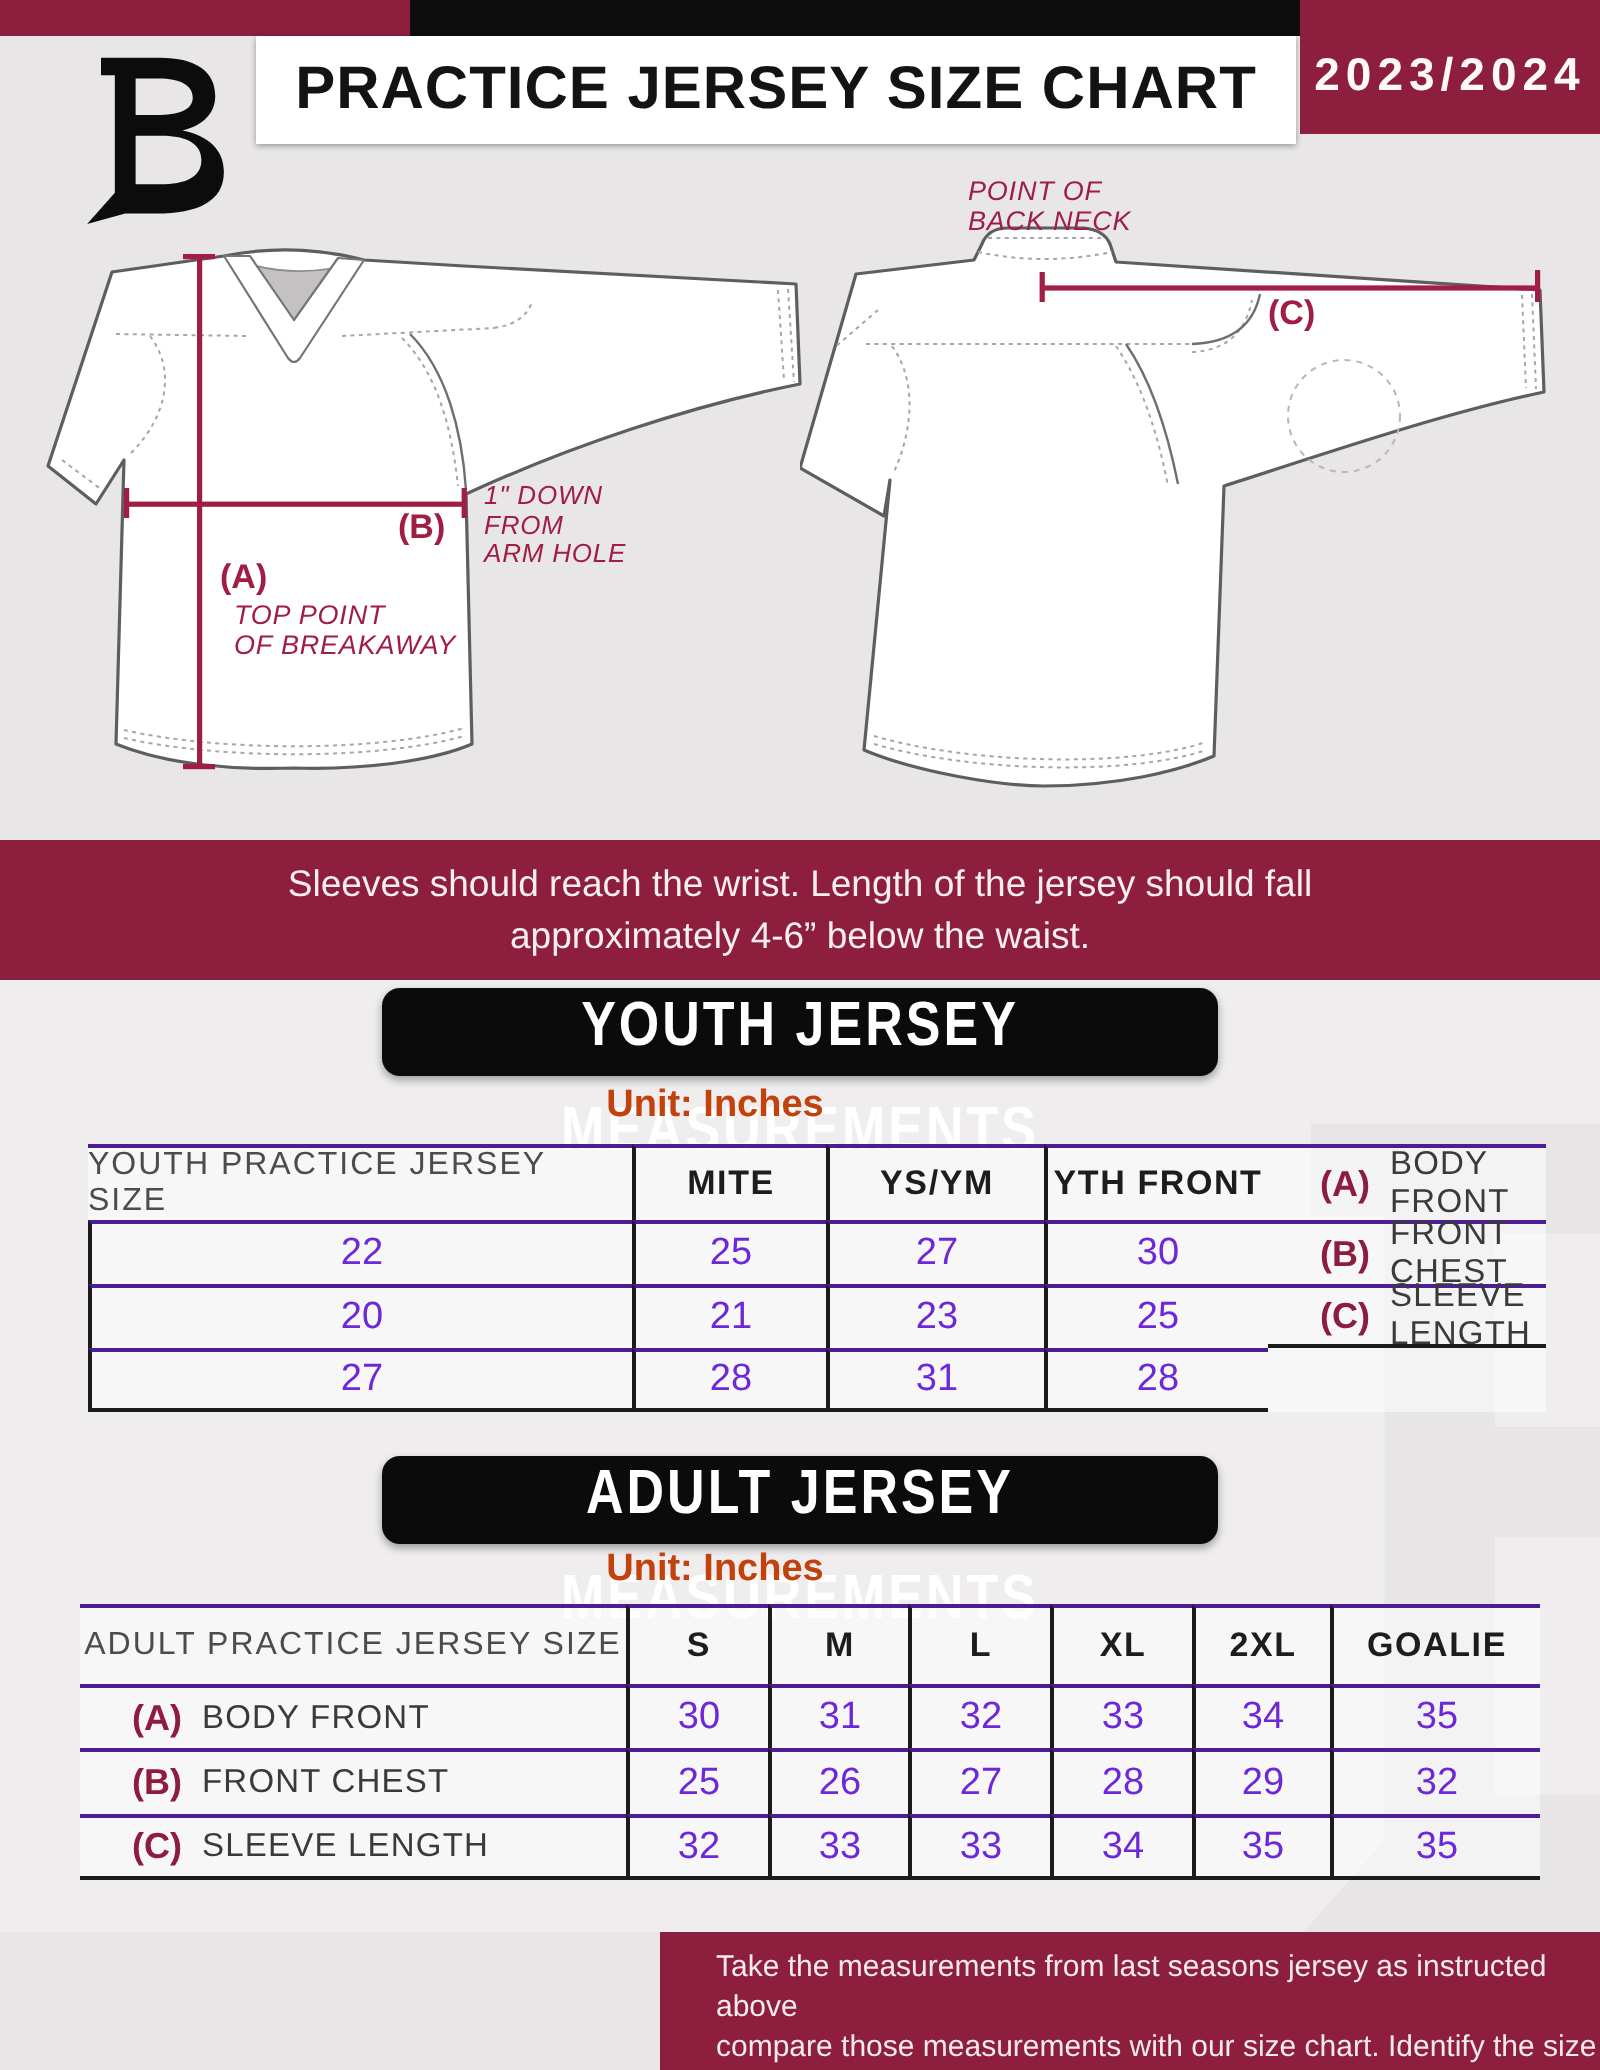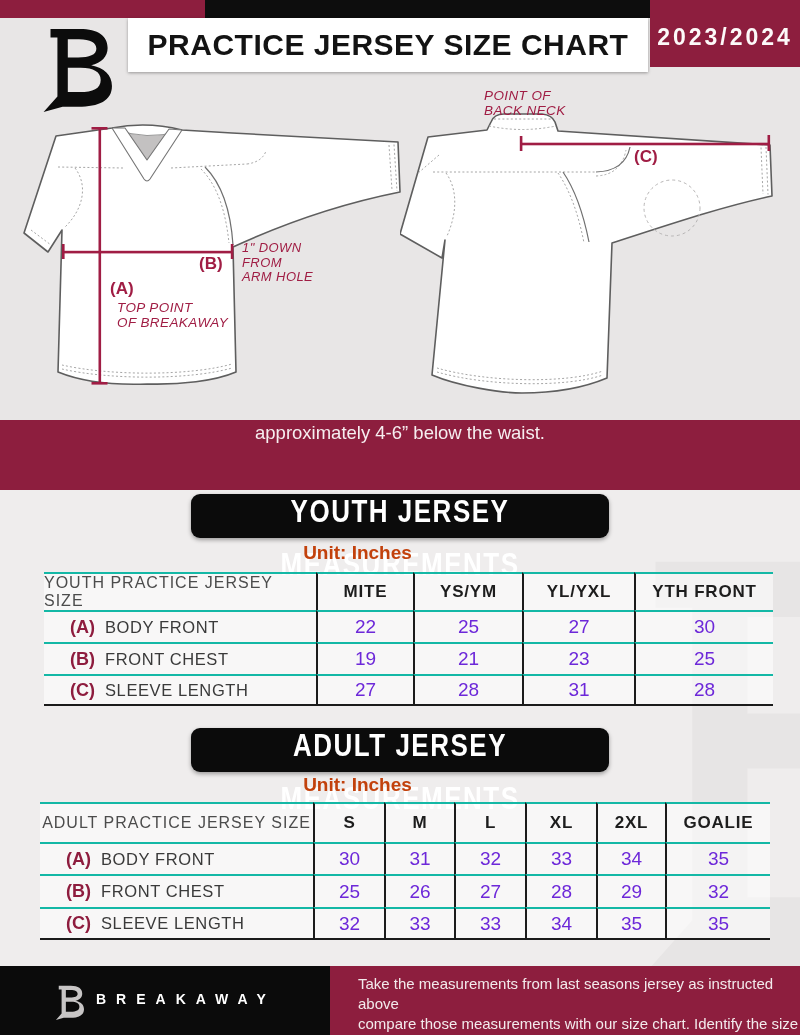--- a/index.html
+++ b/index.html
@@ -38,21 +38,21 @@
         box-shadow:0 2px 4px rgba(0,0,0,.35);z-index:3;text-align:center;}
   .pill span{display:inline-block;color:#ffffff;font-size:26px;font-weight:700;letter-spacing:1.5px;
         line-height:44px;transform:scaleY(1.2);}
   .unit{width:715px;left:0;text-align:center;font-weight:600;
         font-size:19px;color:#c2410c;z-index:3;}
 
   
   .tbl-bg{background:rgba(255,255,255,.55);z-index:1;}
   .size-table{display:grid;z-index:3;}
   .size-table .cell{display:flex;align-items:center;justify-content:center;
-        border-top:2px solid #14b8a6;background:transparent;}
+        border-top:2px solid #4c1d95;background:transparent;}
   .size-table .cell.c0{justify-content:flex-start;}
   .size-table .cell.vline{border-left:2px solid #1b1b1b;}
   .size-table .cell.last{border-bottom:2px solid #1b1b1b;}
   .size-table .th{font-size:17px;font-weight:700;color:#1d1d1d;letter-spacing:.8px;justify-content:center;}
   .size-table .sizehdr{font-size:16px;font-weight:400;color:#4c4c4c;letter-spacing:1px;justify-content:center;}
   .size-table .tag{color:#8e1c3e;font-weight:700;font-size:18px;margin-left:26px;}
   .size-table .rlabel{color:#3a3a3a;font-weight:500;font-size:16.5px;letter-spacing:.6px;margin-left:10px;}
   .size-table .val{font-size:19px;color:#6d28d9;font-weight:400;}
   #youth-table{left:44px;top:572px;width:729px;grid-template-columns:272px 97px 109px 112px 139px;
         grid-template-rows:38px 32px 32px 32px;}
@@ -159,57 +159,57 @@
     <div>FROM</div>
     <div>ARM HOLE</div>
   </div>
   <div class="abs ann-note" style="left:484px;top:88px;">
     <div>POINT OF</div>
     <div>BACK NECK</div>
   </div>
   <div class="abs ann-tag" style="left:634px;top:147px;">(C)</div>
 
   <div class="abs banner">
+    <div class="l1">Sleeves should reach the wrist. Length of the jersey should fall</div>
     <div>approximately 4-6” below the waist.</div>
   </div>
 
   <div class="abs content-band"></div>
   <svg class="abs watermark" style="left:540px;top:525px;" width="470" height="478" viewBox="0 0 100 104">
     <path fill="#e2e0e0" fill-rule="evenodd" d="M24,8 L58,8 C79,8 90,16 90,30 C90,40 83,47 71,50 C86,53 95,61 95,74 C95,91 80,98 56,98 L38,98 L16,104 L32,86 L32,18 L24,18 Z
       M44,20 L57,20 C70,20 77,24 77,31 C77,38 69,41 56,41 L44,41 Z
       M44,53 L59,53 C74,53 82,58 82,67 C82,77 73,81 58,81 L44,81 Z"></path>
   </svg>
 
   <div class="abs pill" style="top:494px;">
     <span>YOUTH JERSEY MEASUREMENTS</span>
   </div>
   <div class="abs unit" style="top:542px;">Unit: Inches</div>
 
   <div class="abs tbl-bg" style="left:44px;top:572px;width:729px;height:134px;"></div>
   <div class="abs size-table" id="youth-table">
     <div class="cell sizehdr">YOUTH PRACTICE JERSEY SIZE</div>
     <div class="cell th vline">MITE</div>
     <div class="cell th vline">YS/YM</div>
-    <div class="cell th vline">YL/YXL</div>
     <div class="cell th vline">YTH FRONT</div>
 
     <div class="cell c0">
       <span class="tag">(A)</span>
       <span class="rlabel">BODY FRONT</span>
     </div>
     <div class="cell val vline">22</div>
     <div class="cell val vline">25</div>
     <div class="cell val vline">27</div>
     <div class="cell val vline">30</div>
 
     <div class="cell c0">
       <span class="tag">(B)</span>
       <span class="rlabel">FRONT CHEST</span>
     </div>
-    <div class="cell val vline">19</div>
+    <div class="cell val vline">20</div>
     <div class="cell val vline">21</div>
     <div class="cell val vline">23</div>
     <div class="cell val vline">25</div>
 
     <div class="cell c0 last">
       <span class="tag">(C)</span>
       <span class="rlabel">SLEEVE LENGTH</span>
     </div>
     <div class="cell val vline last">27</div>
     <div class="cell val vline last">28</div>
@@ -259,28 +259,20 @@
       <span class="rlabel">SLEEVE LENGTH</span>
     </div>
     <div class="cell val vline last">32</div>
     <div class="cell val vline last">33</div>
     <div class="cell val vline last">33</div>
     <div class="cell val vline last">34</div>
     <div class="cell val vline last">35</div>
     <div class="cell val vline last">35</div>
   </div>
 
-  <div class="abs footer-black">
-    <svg style="position:absolute;left:50px;top:17px;" width="36" height="37" viewBox="0 0 100 104">
-      <path fill="#c7c5c5" fill-rule="evenodd" d="M24,8 L58,8 C79,8 90,16 90,30 C90,40 83,47 71,50 C86,53 95,61 95,74 C95,91 80,98 56,98 L38,98 L16,104 L32,86 L32,18 L24,18 Z
-        M44,20 L57,20 C70,20 77,24 77,31 C77,38 69,41 56,41 L44,41 Z
-        M44,53 L59,53 C74,53 82,58 82,67 C82,77 73,81 58,81 L44,81 Z"></path>
-    </svg>
-    <span class="brand">BREAKAWAY</span>
-  </div>
   <div class="abs footer-maroon">
     <div class="footer-note">
       <div>Take the measurements from last seasons jersey as instructed above</div>
       <div>compare those measurements  with our size chart. Identify the size</div>
       <div>on the chart, if you need a larger size move up the scale on the chart</div>
     </div>
   </div>
 
 </div>
 

